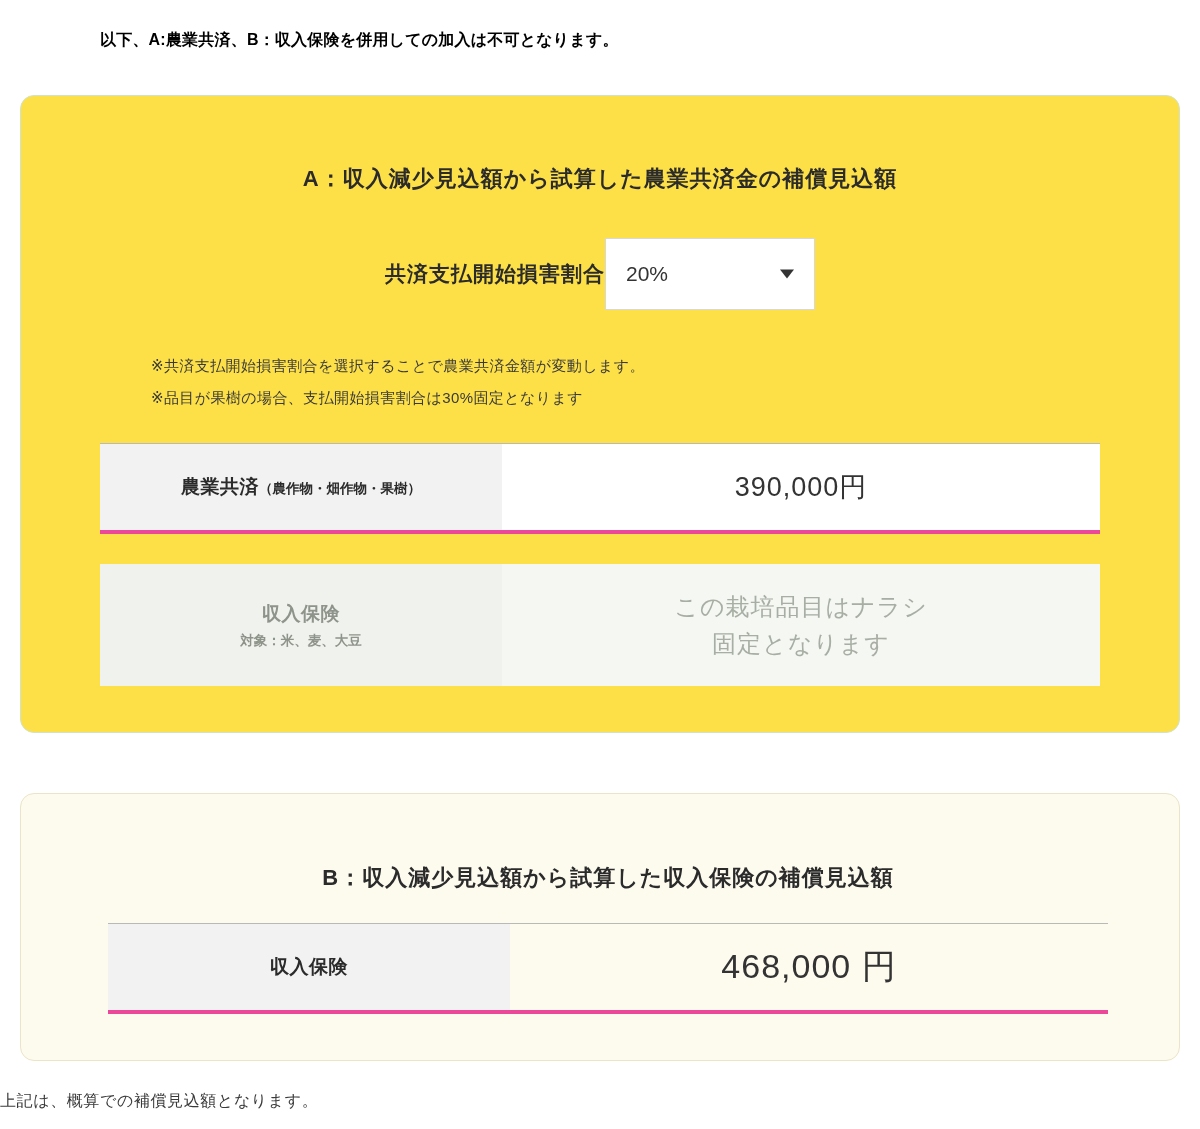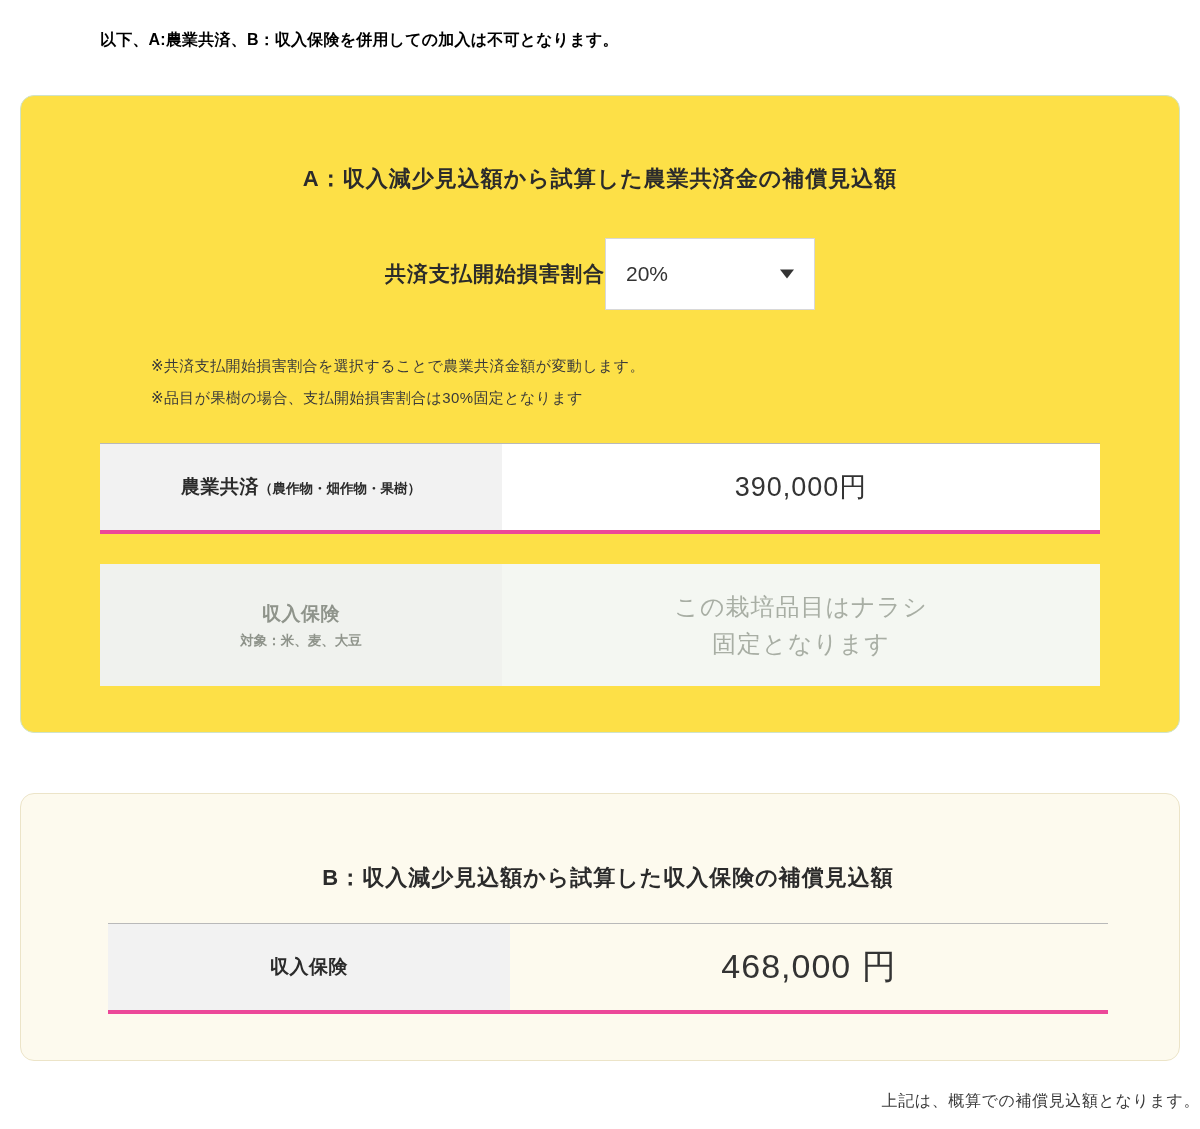--- a/index.html
+++ b/index.html
@@ -176,21 +176,21 @@
   .table-b td.cell-label {
     background: #f2f2f2;
   }
   .table-b td.cell-value {
     background: #fdfaee;
     font-size: 34px;
   }
 
   .footnote {
     margin: 30px 0 40px 0;
-    text-align: right;
+    text-align: left;
     font-size: 16px;
     color: #3a3a3a;
     letter-spacing: 0.6px;
   }
 </style>
 </head>
 <body>
 
 <div class="page">
 

